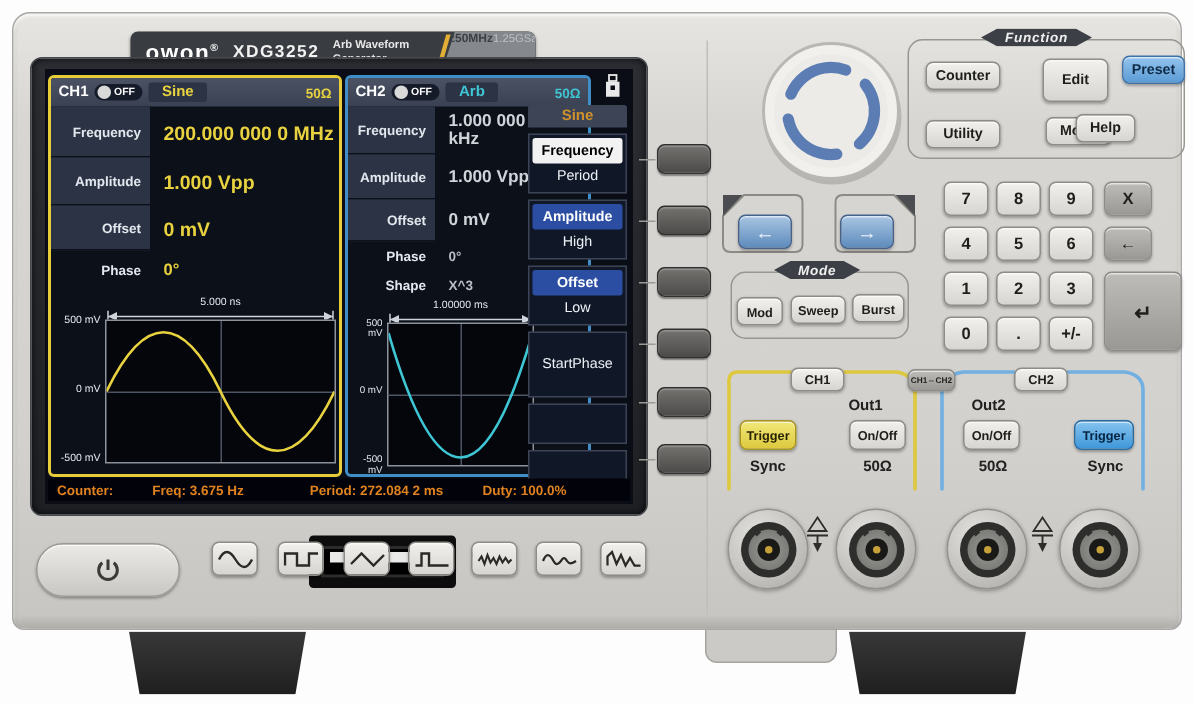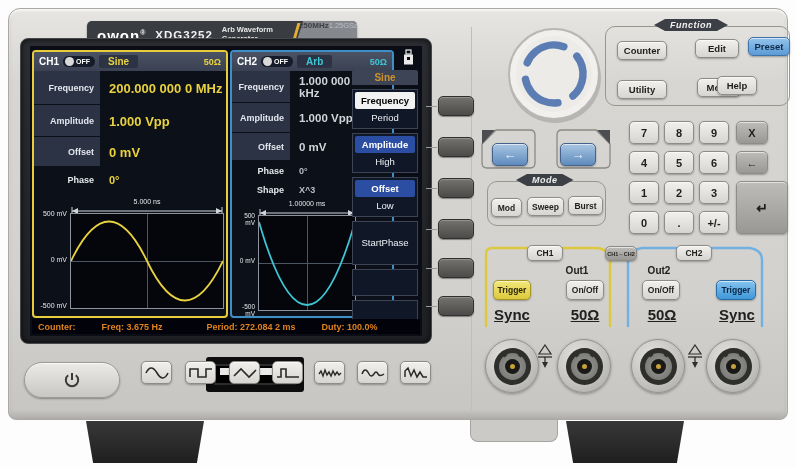--- a/index.html
+++ b/index.html
@@ -107,21 +107,21 @@
   .key.yellowk { background:linear-gradient(180deg,#f2e87a,#ddc93e); border-color:#a69522; color:#2a2506; }
   .key.skyblue { background:linear-gradient(180deg,#86c4f0,#3f97d9); border-color:#2a6ca4; color:#062441; }
   .key.num { font-size:11px; }
   .key.arrowk { background:linear-gradient(180deg,#a9c6e2,#5e8bbd); border-color:#44628a; color:#eef4fb; font-size:13px; }
 
   .section-box { position:absolute; border:1.5px solid #97968f; border-radius:10px; }
   .section-tag { position:absolute; background:#3c3f45; color:#f0f0f0; font-size:9px; font-weight:bold; font-style:italic;
     letter-spacing:.5px; padding:1px 16px; clip-path:polygon(11px 0,calc(100% - 11px) 0,100% 50%,calc(100% - 11px) 100%,11px 100%,0 50%); }
 
   .panel-label { position:absolute; font-weight:bold; font-size:10px; color:#202020; text-align:center; }
-  .panel-label.small { font-size:15px;text-decoration:underline; }
+  .panel-label.small { font-size:10px; }
 
   
   .bnc { position:absolute; width:54px; height:54px; border-radius:50%;
     background:radial-gradient(circle at 38% 32%,#e3e2de,#c2c1bd 60%,#a8a7a3); border:1px solid #93928e;
     display:flex; align-items:center; justify-content:center; box-shadow:0 1px 3px rgba(0,0,0,.35); }
   .bnc .r1 { width:37px; height:37px; border-radius:50%; background:#2e2e2c; display:flex; align-items:center; justify-content:center; }
   .bnc .r2 { width:27px; height:27px; border-radius:50%; background:radial-gradient(#9a9a96,#6f6f6b); display:flex; align-items:center; justify-content:center; position:relative; }
   .bnc .r2::before, .bnc .r2::after { content:''; position:absolute; top:-2px; width:4px; height:6px; background:#2e2e2c; }
   .bnc .r2::before { left:3px; transform:rotate(-40deg); }
   .bnc .r2::after { right:3px; transform:rotate(40deg); }
@@ -313,21 +313,21 @@
   <svg style="position:absolute; left:504px; top:26px;" width="100" height="98" viewBox="0 0 100 98">
     <ellipse cx="51" cy="52" rx="46" ry="45" fill="rgba(0,0,0,.15)"></ellipse>
     <circle cx="50" cy="48" r="45" fill="#f1f0ec" stroke="#b8b7b3" stroke-width="2"></circle>
     <circle cx="50" cy="48" r="38" fill="#edebe7"></circle>
     <circle cx="50" cy="48" r="29" fill="none" stroke="#5b7db3" stroke-width="7.5" stroke-dasharray="44 16.8" stroke-linecap="round" transform="rotate(-38 50 48)"></circle>
   </svg>
 
   <div class="section-box" style="left:605px; top:26px; width:185px; height:80px;"></div>
   <div class="section-tag" style="left:654px; top:19px;">Function</div>
   <button class="key" style="left:617px; top:41px; width:50px; height:19px;">Counter</button>
-  <button class="key" style="left:695px; top:39px; width:44px; height:19px;">Edit</button>
+  <button class="key" style="left:695px; top:39px; width:44px; height:29px;">Edit</button>
   <button class="key blue" style="left:748px; top:37px; width:42px; height:19px;">Preset</button>
   <button class="key" style="left:617px; top:80px; width:50px; height:19px;">Utility</button>
   <button class="key" style="left:697px; top:78px; width:44px; height:19px;">Mode</button>
   <button class="key" style="left:717px; top:76px; width:40px; height:19px;">Help</button>
 
   <button class="key num" style="left:629px; top:121px; width:30px; height:23px;">7</button>
   <button class="key num" style="left:664px; top:121px; width:30px; height:23px;">8</button>
   <button class="key num" style="left:699px; top:121px; width:30px; height:23px;">9</button>
   <button class="key num dark" style="left:736px; top:121px; width:32px; height:23px;">X</button>
   <button class="key num" style="left:629px; top:151px; width:30px; height:23px;">4</button>

